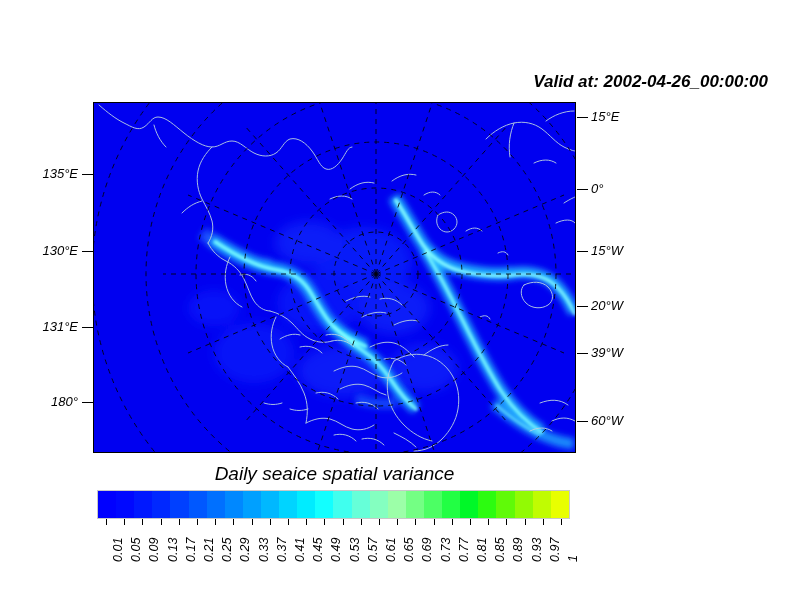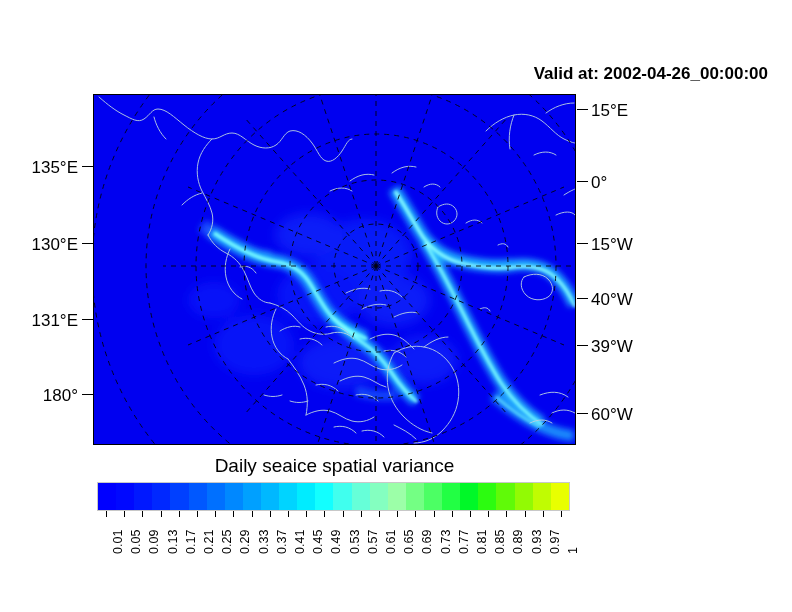--- a/index.html
+++ b/index.html
@@ -1,42 +1,42 @@
 <!DOCTYPE html>
 <html><head>
 <meta charset="utf-8">
 <style>
   html,body{margin:0;padding:0;}
   body{
     width:792px;height:612px;background:#ffffff;
     font-family:"Liberation Sans",sans-serif;
     overflow:hidden;position:relative;
   }
-  #root{position:absolute;left:0;top:8px;width:792px;height:463px;}
+  #root{position:absolute;left:0;top:16px;width:792px;height:463px;font-style:italic;}
 
   
   #title{
     position:absolute; left:360px; top:56px; width:408px;
     text-align:right; font-size:17px; font-weight:bold; color:#000;
     letter-spacing:0px; white-space:nowrap;
   }
 
   
   #map-frame{
     position:absolute; left:93px; top:86px; width:483px; height:351px;
     border:1px solid #000; box-sizing:border-box;
     background:#0000f0; overflow:hidden;
   }
   #map-svg{position:absolute;left:0;top:0;width:481px;height:349px;display:block;}
 
   
   .tick{position:absolute;background:#000;height:1px;}
   .tick-l{width:11px;left:82px;}
   .tick-r{width:11px;left:577px;}
-  .axlab{position:absolute;font-size:17px;color:#000;white-space:nowrap;line-height:1;}
+  .axlab{position:absolute;font-size:13px;color:#000;white-space:nowrap;line-height:1;}
   .axlab-l{text-align:center;right:714px;}      
   .axlab-r{text-align:left;left:591px;}
 
   
   #caption{
     position:absolute;left:93px;top:447px;width:483px;
     text-align:center;font-size:19px;color:#000;white-space:nowrap;
   }
 
   
@@ -249,21 +249,21 @@
   <div class="tick tick-r" style="top:101px;"></div>
   <div class="tick tick-r" style="top:173px;"></div>
   <div class="tick tick-r" style="top:235px;"></div>
   <div class="tick tick-r" style="top:290px;"></div>
   <div class="tick tick-r" style="top:337px;"></div>
   <div class="tick tick-r" style="top:405px;"></div>
 
   <div class="axlab axlab-r" style="top:94px;">15°E</div>
   <div class="axlab axlab-r" style="top:166px;">0°</div>
   <div class="axlab axlab-r" style="top:228px;">15°W</div>
-  <div class="axlab axlab-r" style="top:283px;">40°W</div>
+  <div class="axlab axlab-r" style="top:283px;">20°W</div>
   <div class="axlab axlab-r" style="top:330px;">39°W</div>
   <div class="axlab axlab-r" style="top:398px;">60°W</div>
 
   <div id="caption">Daily seaice spatial variance</div>
 
   <div id="cbar-wrap">
     <div id="cbar">
         <div class="band" style="background: rgb(0, 0, 255);"></div>
         <div class="band" style="background: rgb(0, 8, 255);"></div>
         <div class="band" style="background: rgb(0, 24, 255);"></div>

